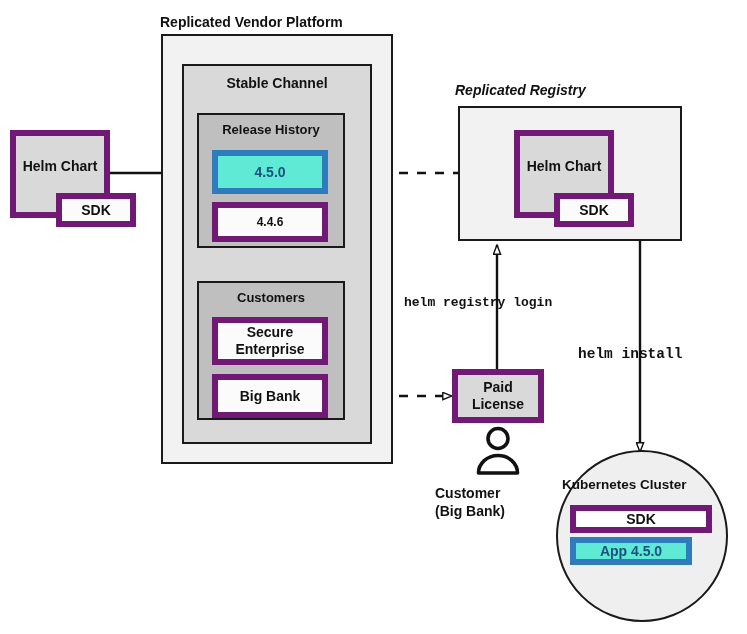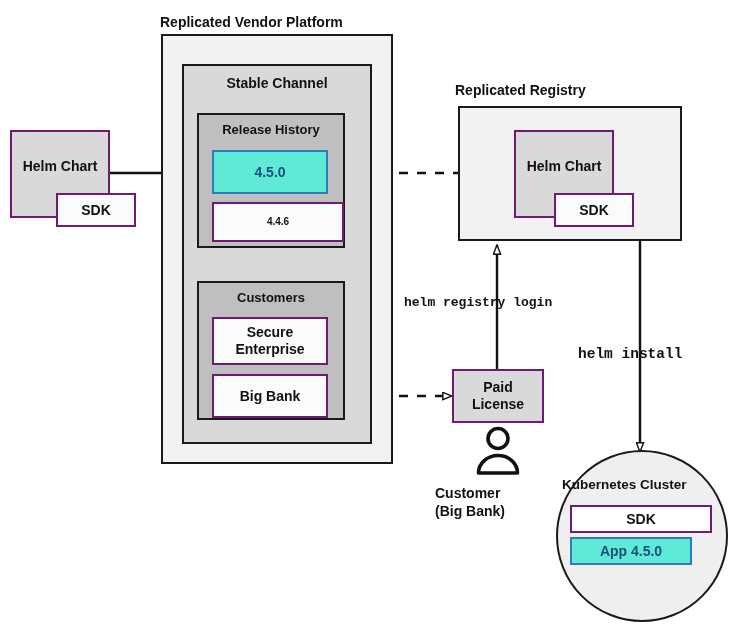--- a/index.html
+++ b/index.html
@@ -16,21 +16,21 @@
     width: 747px;
     height: 634px;
     background: #ffffff;
     overflow: hidden;
   }
 
   
   .box {
     position: absolute;
     box-sizing: border-box;
-    border: 2px solid #701a75;
+    border: 6px solid #701a75;
     display: flex;
     align-items: center;
     justify-content: center;
     text-align: center;
     font-weight: bold;
     color: #111111;
     line-height: 1.18;
   }
   .box-title {
     position: absolute;
@@ -145,38 +145,38 @@
   </div>
 
   <div class="box-title fill-dark" style="left:197px; top:113px; width:148px; height:135px; padding-top:7px; font-size:13px;">
     <span class="hdr">Release History</span>
   </div>
 
   <div class="box fill-blue" style="left:212px; top:150px; width:116px; height:44px; font-size:14px;">
     <span>4.5.0</span>
   </div>
 
-  <div class="box fill-white" style="left:212px; top:202px; width:132px; height:40px; font-size:10px;justify-content:center;">
+  <div class="box fill-white" style="left:212px; top:202px; width:116px; height:40px; font-size:12px;justify-content:center;">
     <span>4.4.6</span>
   </div>
 
   <div class="box-title fill-dark" style="left:197px; top:281px; width:148px; height:139px; padding-top:7px; font-size:13px;">
     <span class="hdr">Customers</span>
   </div>
 
   <div class="box fill-white" style="left:212px; top:374px; width:116px; height:44px; font-size:14px;">
     <span>Big Bank</span>
   </div>
 
   <div class="box fill-white" style="left:212px; top:317px; width:116px; height:48px; font-size:14px; white-space:pre-line;">
     <span>Secure
 Enterprise</span>
   </div>
 
-  <div class="caption" style="left:455px; top:82px; width:228px; font-size:14px;">Replicated Registry</div>
+  <div class="caption" style="left:455px; top:82px; width:228px; font-size:14px;font-style:italic;">Replicated Registry</div>
 
   <div class="box-title fill-lightest" style="left:458px; top:106px; width:224px; height:135px;"></div>
 
   <div class="box fill-mid" style="left:514px; top:130px; width:100px; height:88px; font-size:14px;">
     <span style="transform:translateY(-8px);">Helm Chart</span>
   </div>
   <div class="box fill-white" style="left:554px; top:193px; width:80px; height:34px; font-size:14px;">
     <span>SDK</span>
   </div>
 

